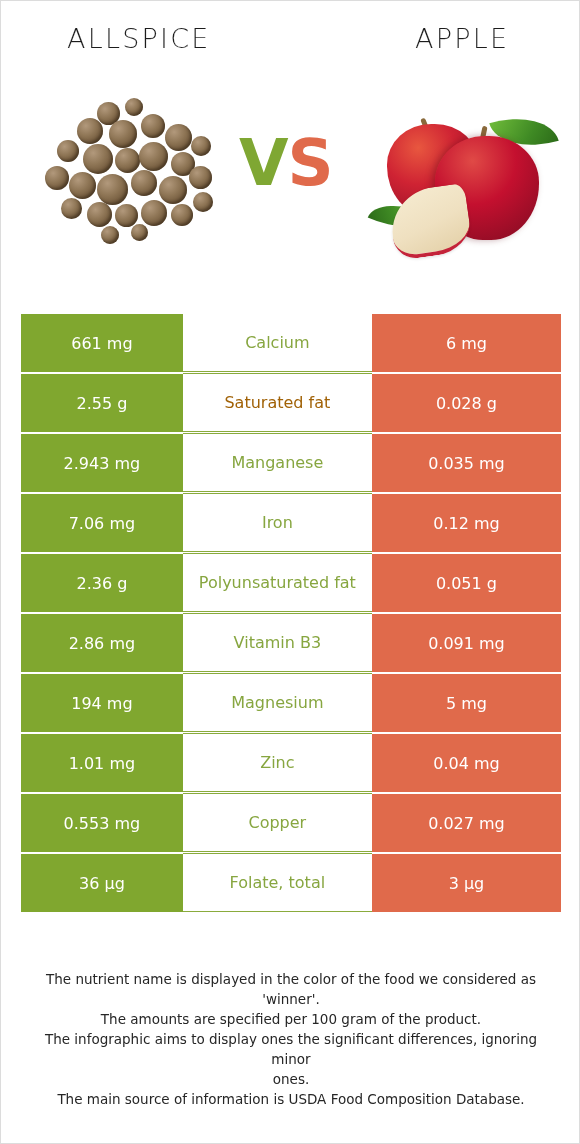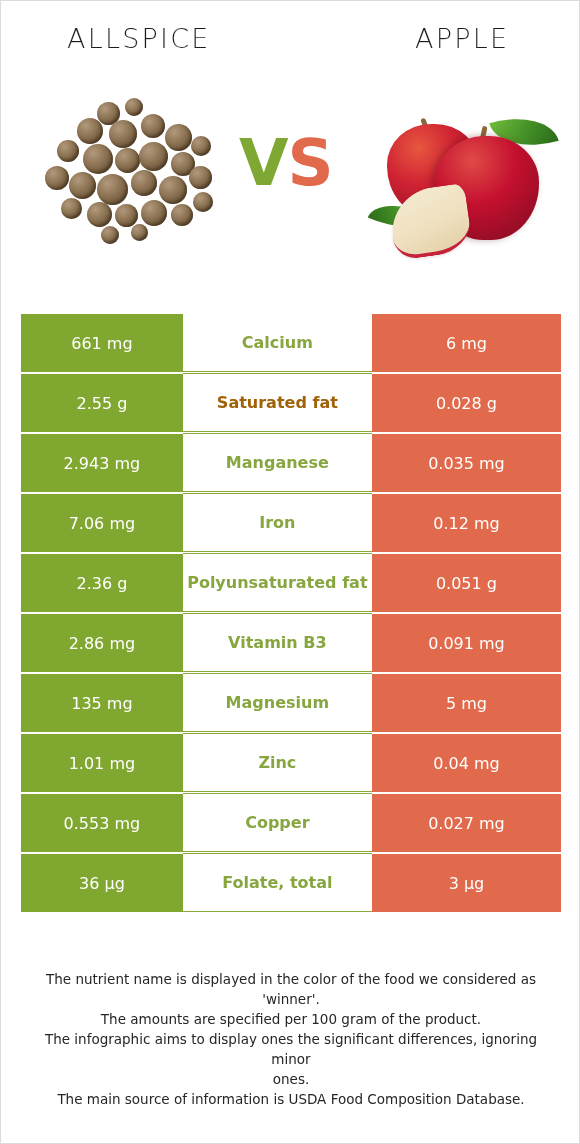--- a/index.html
+++ b/index.html
@@ -131,21 +131,21 @@
     font-size: 16px;
   }
   .cell-left {
     width: 178px;
     background: #80a72f;
     color: #ffffff;
   }
   .cell-mid {
     width: 208px;
     background: #ffffff;
-    font-weight: 700;
+    font-weight: 400;
     border-top: 1px solid #8aab3c;
     border-bottom: 1px solid #8aab3c;
     margin-top: -1px;
   }
   .row:first-child .cell-mid { border-top: 0; }
   .cell-right {
     width: 208px;
     background: #e06a4b;
     color: #ffffff;
   }
@@ -252,21 +252,21 @@
       <div class="cell cell-right">0.051 g</div>
     </div>
 
     <div class="row">
       <div class="cell cell-left">2.86 mg</div>
       <div class="cell cell-mid win-green">Vitamin B3</div>
       <div class="cell cell-right">0.091 mg</div>
     </div>
 
     <div class="row">
-      <div class="cell cell-left">135 mg</div>
+      <div class="cell cell-left">194 mg</div>
       <div class="cell cell-mid win-green">Magnesium</div>
       <div class="cell cell-right">5 mg</div>
     </div>
 
     <div class="row">
       <div class="cell cell-left">1.01 mg</div>
       <div class="cell cell-mid win-green">Zinc</div>
       <div class="cell cell-right">0.04 mg</div>
     </div>
 

